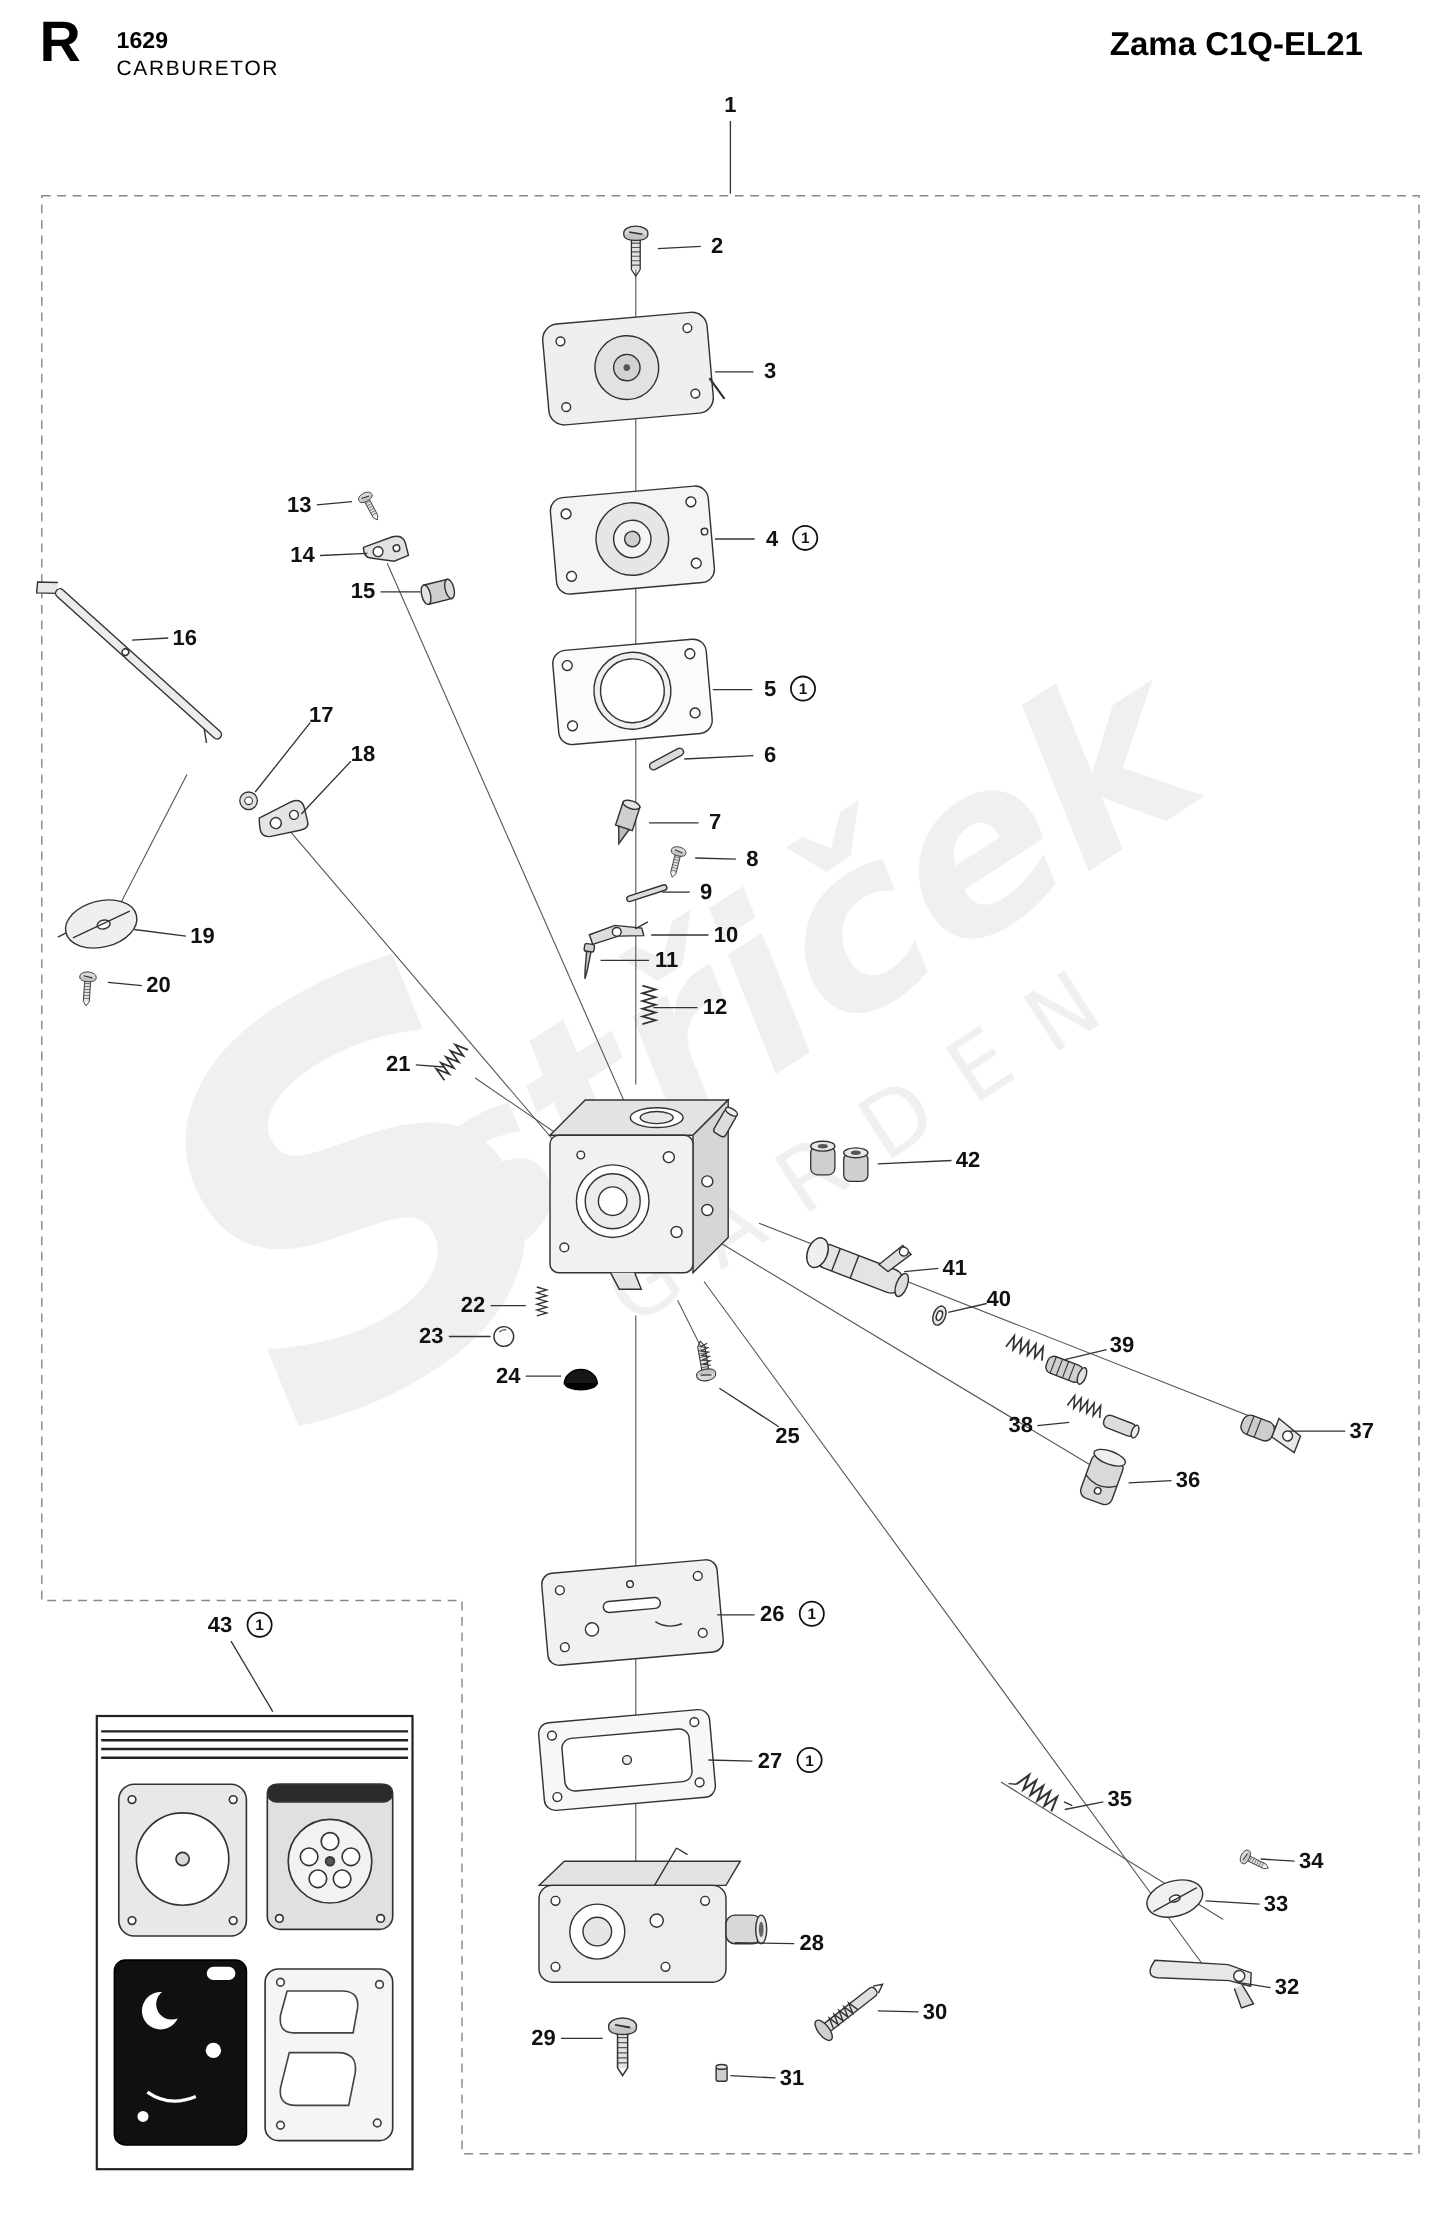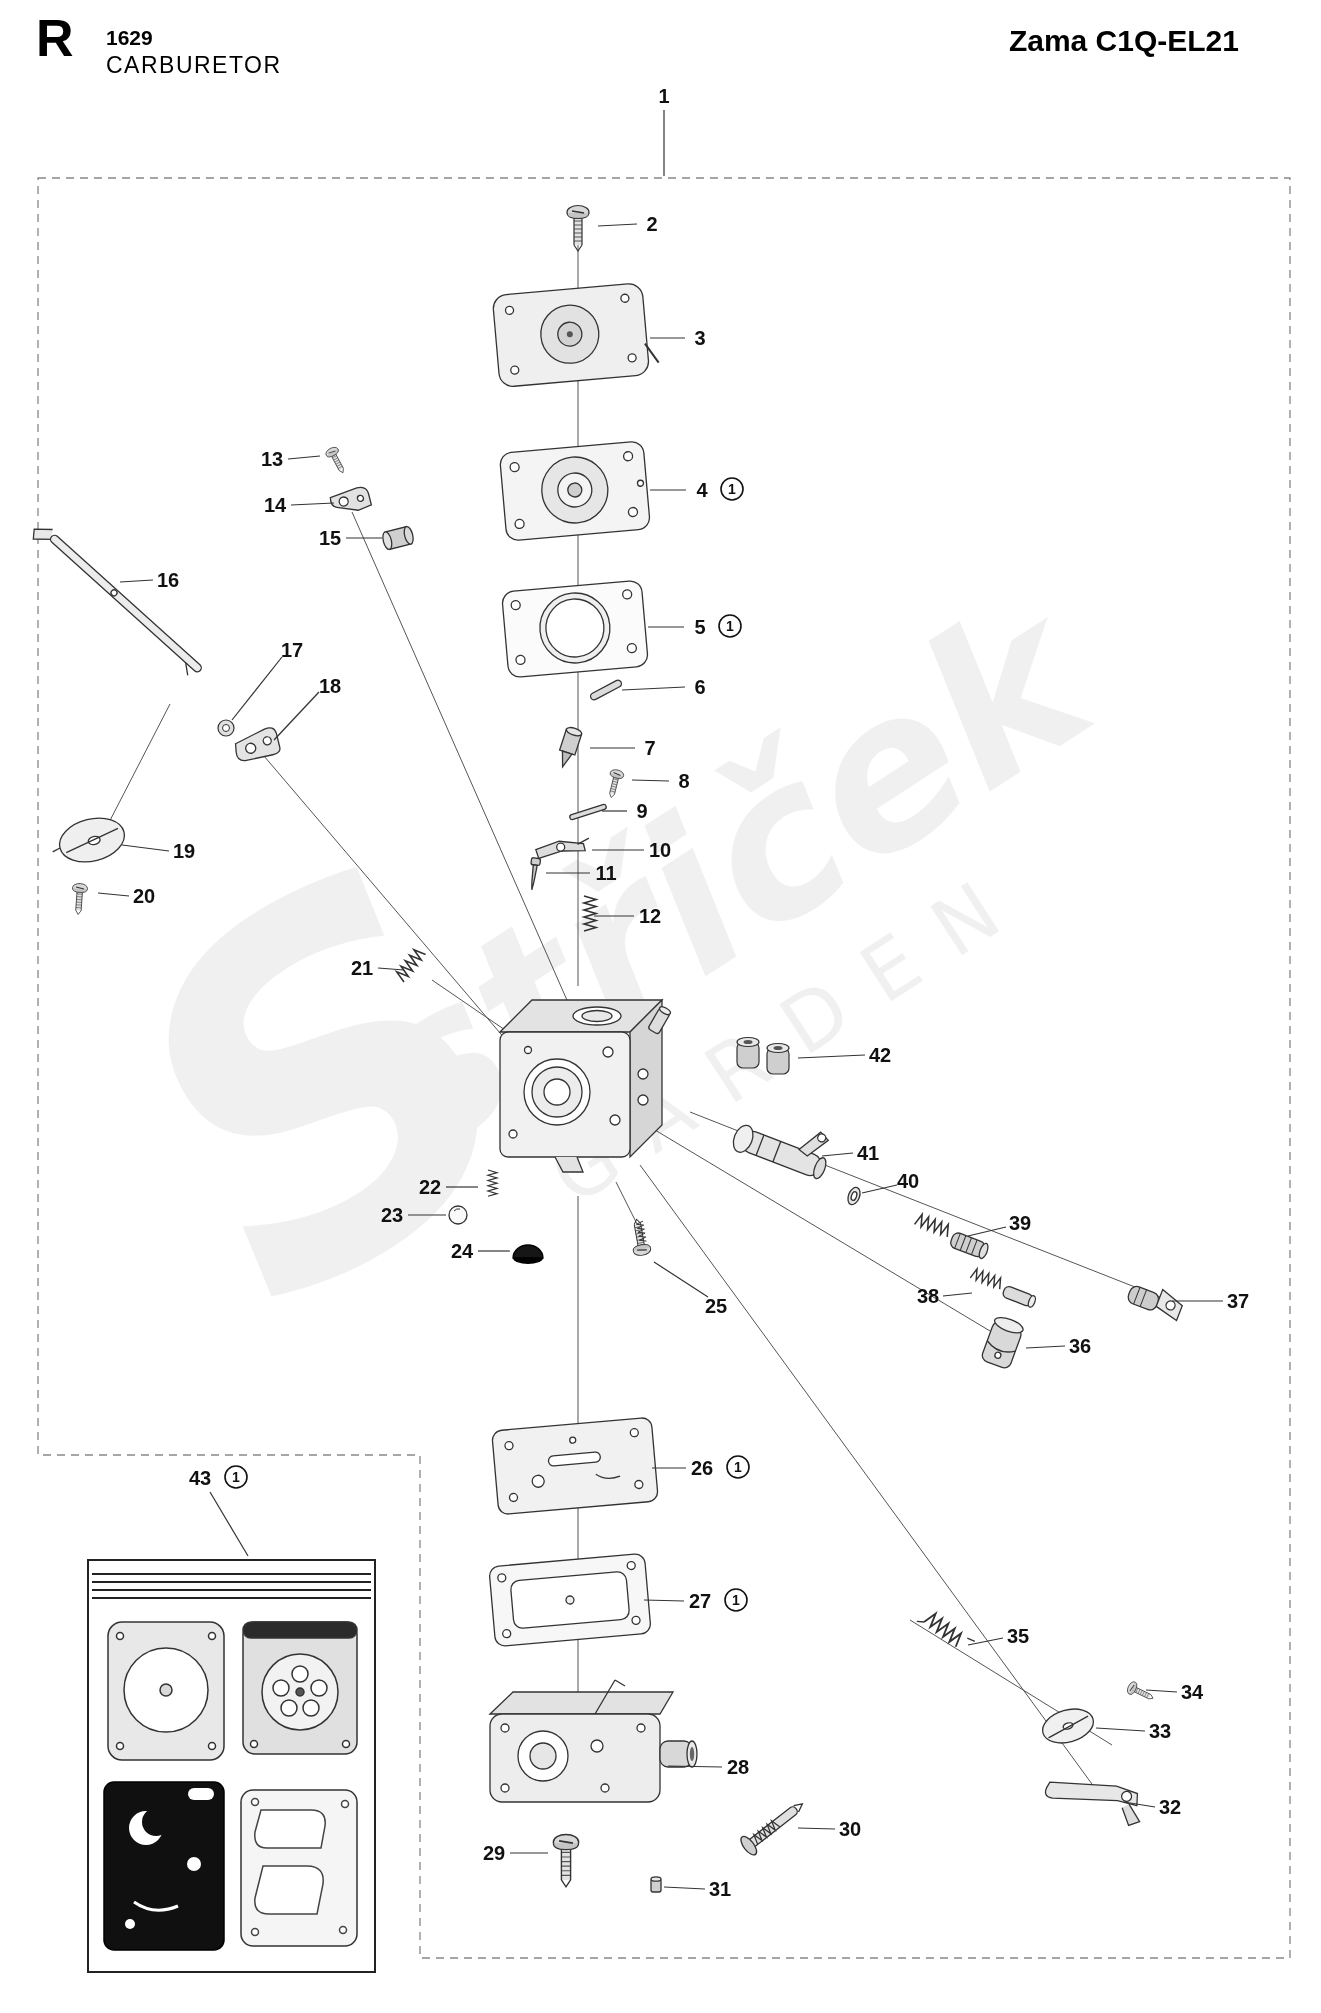--- a/index.html
+++ b/index.html
@@ -1,20 +1,20 @@
 <!DOCTYPE html>
 <html><head>
 <meta charset="utf-8">
 <style>
   html,body{margin:0;padding:0;background:#fff;}
   .page{position:relative;width:1321px;height:2013px;background:#fff;
         font-family:"Liberation Sans",sans-serif;overflow:hidden;}
   .hdr-letter{position:absolute;left:36px;top:12px;font-size:52px;font-weight:bold;color:#000;line-height:1;}
   .hdr-model{position:absolute;left:106px;top:26px;font-size:21px;font-weight:bold;color:#000;}
-  .hdr-section{position:absolute;left:106px;top:52px;font-size:23px;letter-spacing:1.5px;color:#000;}
+  .hdr-section{position:absolute;left:106px;top:52px;font-size:19px;letter-spacing:1.5px;color:#000;}
   .hdr-title{position:absolute;right:82px;top:24px;font-size:30px;font-weight:bold;color:#000;margin-left:25px;}
   svg.diagram{position:absolute;left:0;top:0;}
   .part-label{font-family:"Liberation Sans",sans-serif;font-size:20px;font-weight:bold;fill:#111;
               text-anchor:middle;dominant-baseline:central;}
   .leader{stroke:#333;stroke-width:1.2;}
   .qty-circle{fill:#fff;stroke:#111;stroke-width:1.6;}
   .qty-text{font-family:"Liberation Sans",sans-serif;font-size:14px;font-weight:bold;fill:#111;
             text-anchor:middle;dominant-baseline:central;}
   .wm{font-family:"DejaVu Sans",sans-serif;}
 </style>

